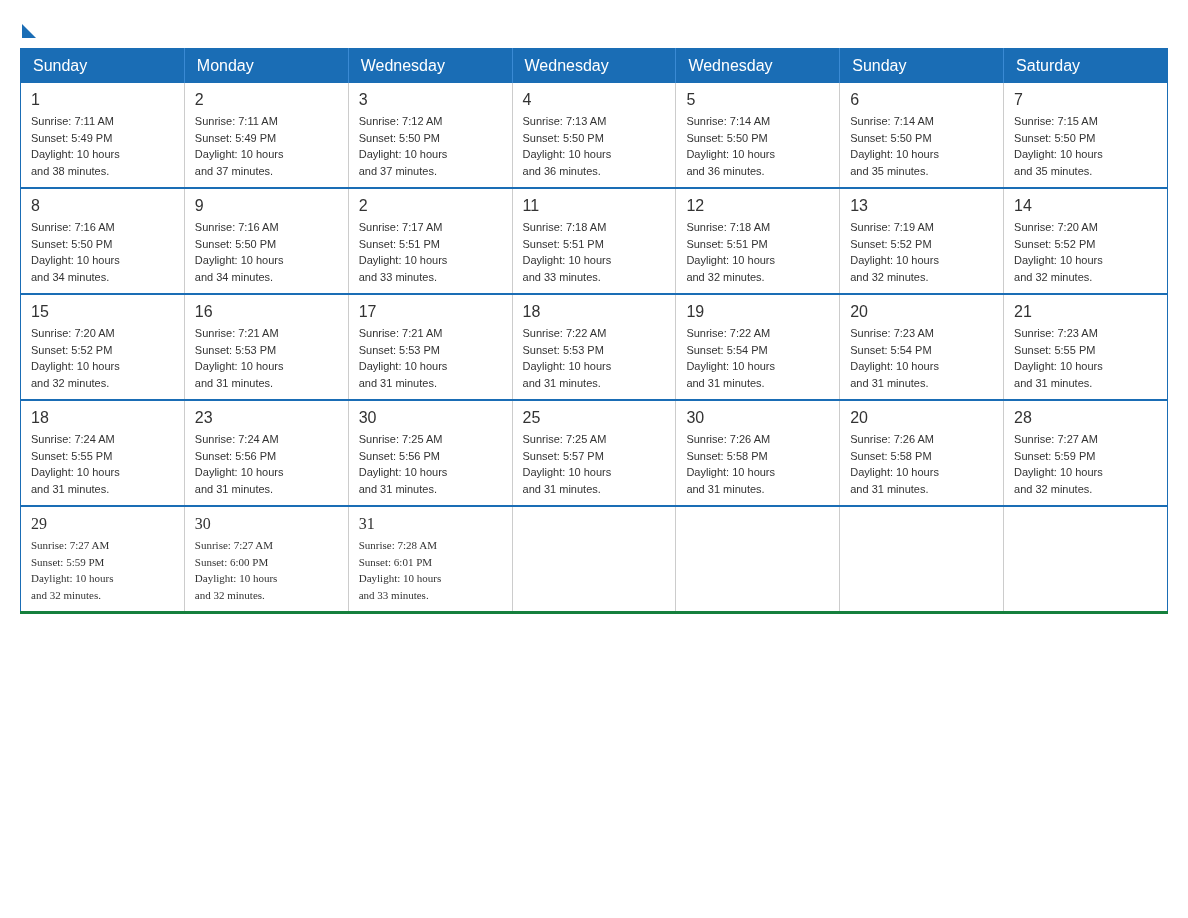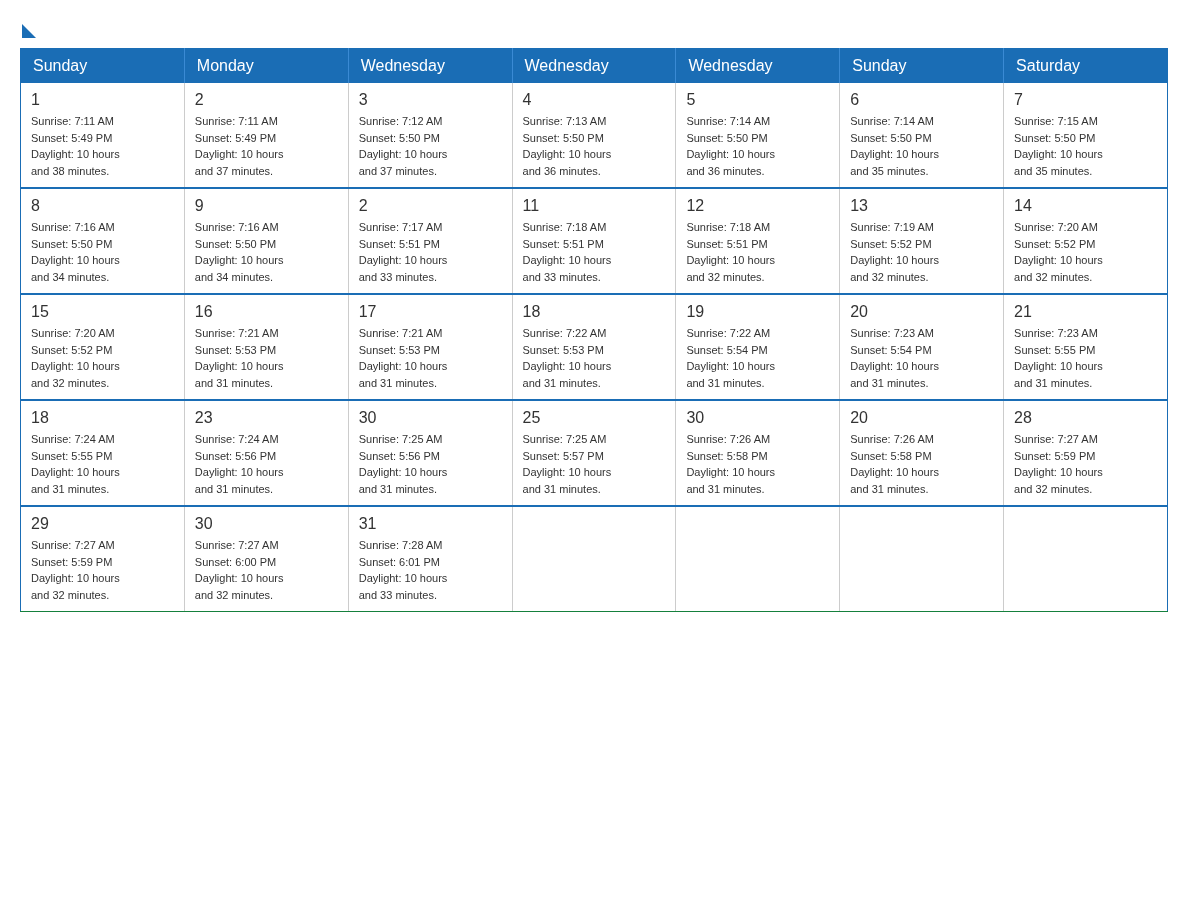--- a/index.html
+++ b/index.html
@@ -85,21 +85,22 @@
       border-bottom: 2px solid #1a6db5;
       font-size: 13px;
       color: #333;
       width: 14.28%;
       min-height: 110px;
     }
     .calendar-table td:last-child {
       border-right: none;
     }
     .calendar-table tr:last-child td {
-      border-bottom: 1px solid #15803d;
+      border-bottom: 3px solid #15803d;
+      font-family: Liberation Serif, serif;
     }
     .day-number {
       font-size: 16px;
       font-weight: normal;
       margin-bottom: 4px;
       display: block;
     }
     .day-info {
       font-size: 11px;
       line-height: 1.5;

